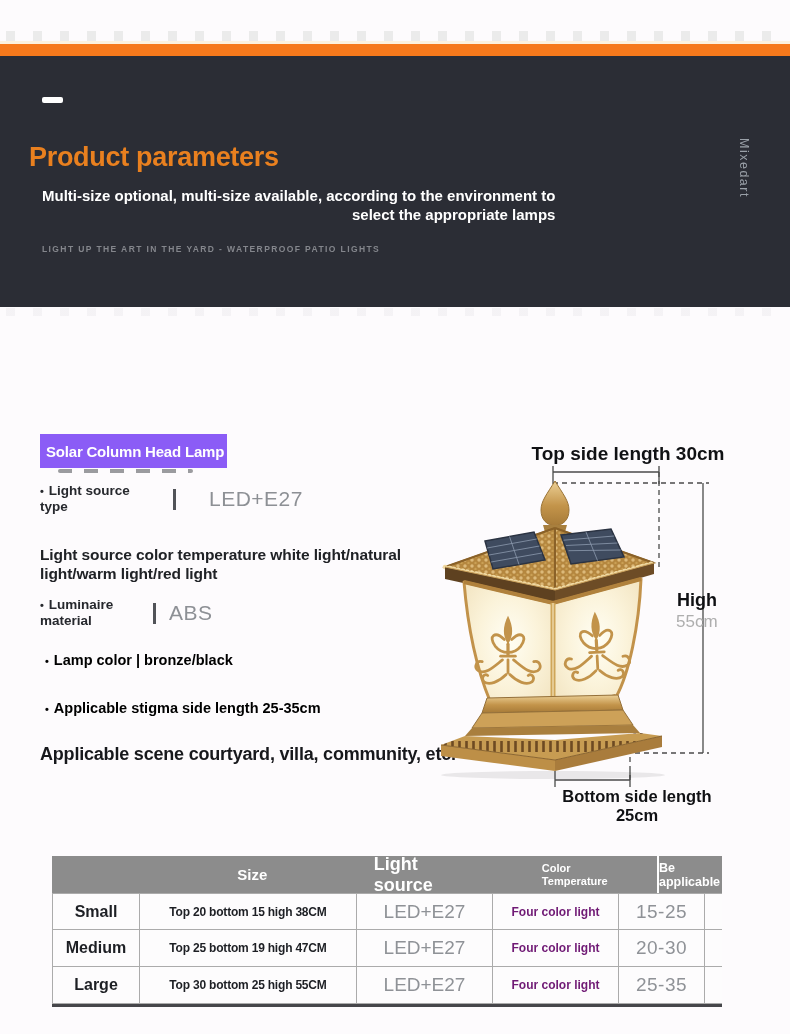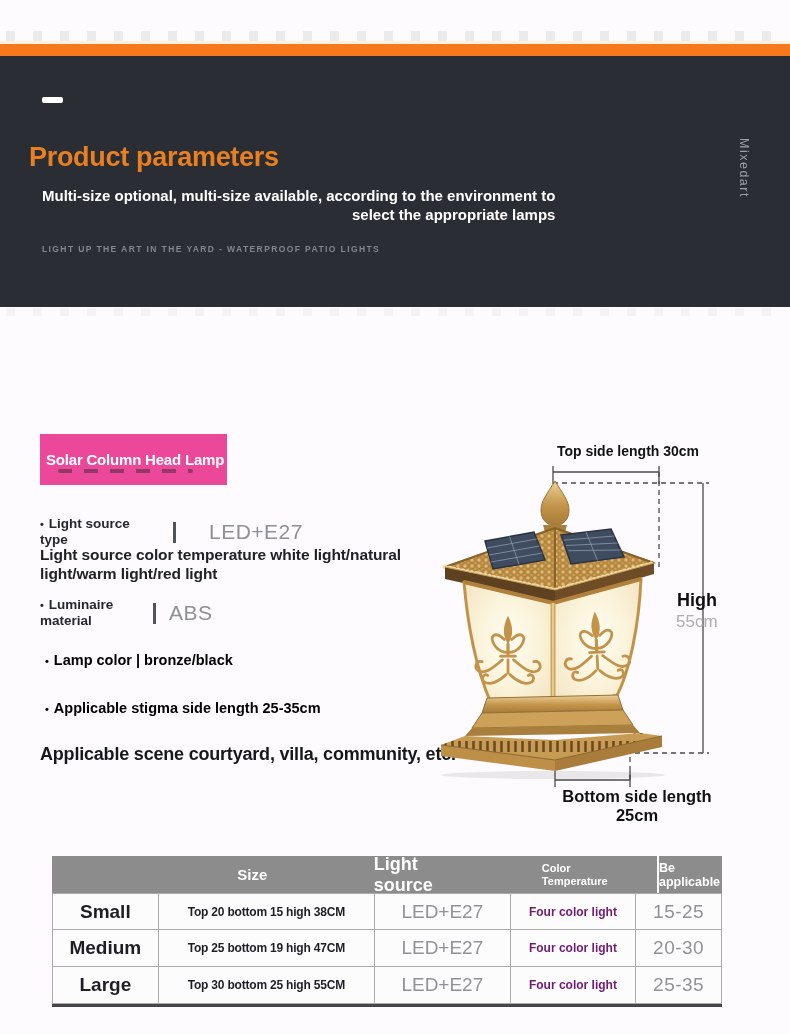--- a/index.html
+++ b/index.html
@@ -19,43 +19,43 @@
   .hero{top:56px;left:0;width:790px;height:251px;background:#2b2d35;}
   .hero-dash{left:42px;top:41px;width:21px;height:6px;background:#ffffff;border-radius:2px;}
   .hero-title{left:29px;top:86px;font-size:27px;font-weight:700;color:#e9801f;letter-spacing:-.3px;}
   .hero-sub{left:42px;top:130px;font-size:15px;font-weight:700;color:#ffffff;line-height:19px;text-align:right;}
   .hero-sub span{display:block;}
   .hero-caption{left:42px;top:188px;font-size:8.5px;font-weight:700;color:#84868c;letter-spacing:1.4px;}
   .hero-brand{left:737px;top:82px;writing-mode:vertical-rl;text-orientation:mixed;
     font-size:12.5px;color:#9aa0a8;letter-spacing:1.5px;}
 
   
-  .badge{left:40px;top:434px;width:187px;height:51px;background:#ec4899;color:#fff;
+  .badge{left:40px;top:434px;width:187px;height:34px;background:#8b5cf6;color:#fff;
     font-size:15px;font-weight:700;display:flex;align-items:center;padding-left:6px;
     box-sizing:border-box;letter-spacing:-.2px;}
   .badge-smudge{left:58px;top:469px;width:135px;height:4px;border-radius:2px;opacity:.45;
     background:repeating-linear-gradient(90deg,#23262c 0 14px,transparent 14px 26px);}
   .spec{display:flex;align-items:center;height:40px;}
   .spec-label{width:113px;font-size:13.5px;font-weight:700;color:#26282d;line-height:16px;}
   .blt{font-size:11px;margin-right:5px;}
   .vbar{width:3px;height:21px;background:#515358;margin-right:13px;flex:none;}
   .spec-value{font-size:21px;color:#8d9095;letter-spacing:.5px;}
   .para-temp{left:40px;top:545px;width:396px;font-size:15.5px;font-weight:700;color:#202226;
     line-height:19px;letter-spacing:-.1px;}
-  .spec1{left:40px;top:512px;gap:20px;}
+  .spec1{left:40px;top:479px;gap:20px;}
   .spec2{left:40px;top:593px;}
   .line-sm{font-size:14.5px;font-weight:700;color:#000000;}
   .line-lamp{left:45px;top:652px;}
   .line-stigma{left:45px;top:700px;}
   .line-scene{left:40px;top:744px;font-size:18px;font-weight:700;color:#17181c;letter-spacing:-.2px;}
 
   
   .figure{left:430px;top:440px;width:300px;height:378px;}
   .fig-top-label{left:98px;top:3px;width:200px;text-align:center;
-    font-size:14px;font-weight:700;color:#101114;}
+    font-size:19px;font-weight:700;color:#101114;}
   .fig-high{left:247px;top:150px;font-size:18px;font-weight:700;color:#0f1013;}
   .fig-hval{left:246px;top:172px;font-size:17px;color:#aeaeae;}
   .fig-bottom-label{left:118px;top:347px;width:178px;text-align:center;
     font-size:16.5px;font-weight:700;color:#101114;}
   svg.ann{left:0;top:0;}
   svg.lamp{left:5px;top:28px;}
 
   
   .size-table{left:52px;top:856px;width:670px;}
   .trow{display:flex;height:37px;box-sizing:border-box;}
@@ -64,21 +64,21 @@
   .hc1{width:105px;}
   .hc2{width:217px;font-size:15px;font-weight:700;}
   .hc3{width:136px;font-size:18px;font-weight:700;}
   .hc4{width:126px;font-size:11px;font-weight:700;line-height:13px;
        flex-direction:column;align-items:flex-start;justify-content:center;padding-left:26px;}
   .hc5{width:86px;font-size:12.5px;font-weight:700;border-left:2px solid #fff;}
   .tbody .trow{border-bottom:1px solid #ababab;background:#fdfcfd;}
   .tbody .trow:first-child{border-top:1px solid #ababab;}
   .tbody .cell{border-right:1px solid #ababab;}
   .tbody .cell:first-child{border-left:1px solid #ababab;}
-  .c-name{width:107px;font-size:19px;font-weight:700;color:#1d1f24;}
+  .c-name{width:88px;font-size:16px;font-weight:700;color:#1d1f24;}
   .c-size{width:217px;font-size:12px;font-weight:700;color:#1d1f24;letter-spacing:-.2px;}
   .c-light{width:136px;font-size:19px;color:#8f9297;}
   .c-temp{width:126px;font-size:12px;font-weight:700;color:#701a75;}
   .c-range{width:86px;font-size:19px;color:#8f9297;letter-spacing:.5px;}
   .table-bottom{height:3px;background:#46464a;}
 </style>
 </head>
 <body>
 
 <div class="page">

